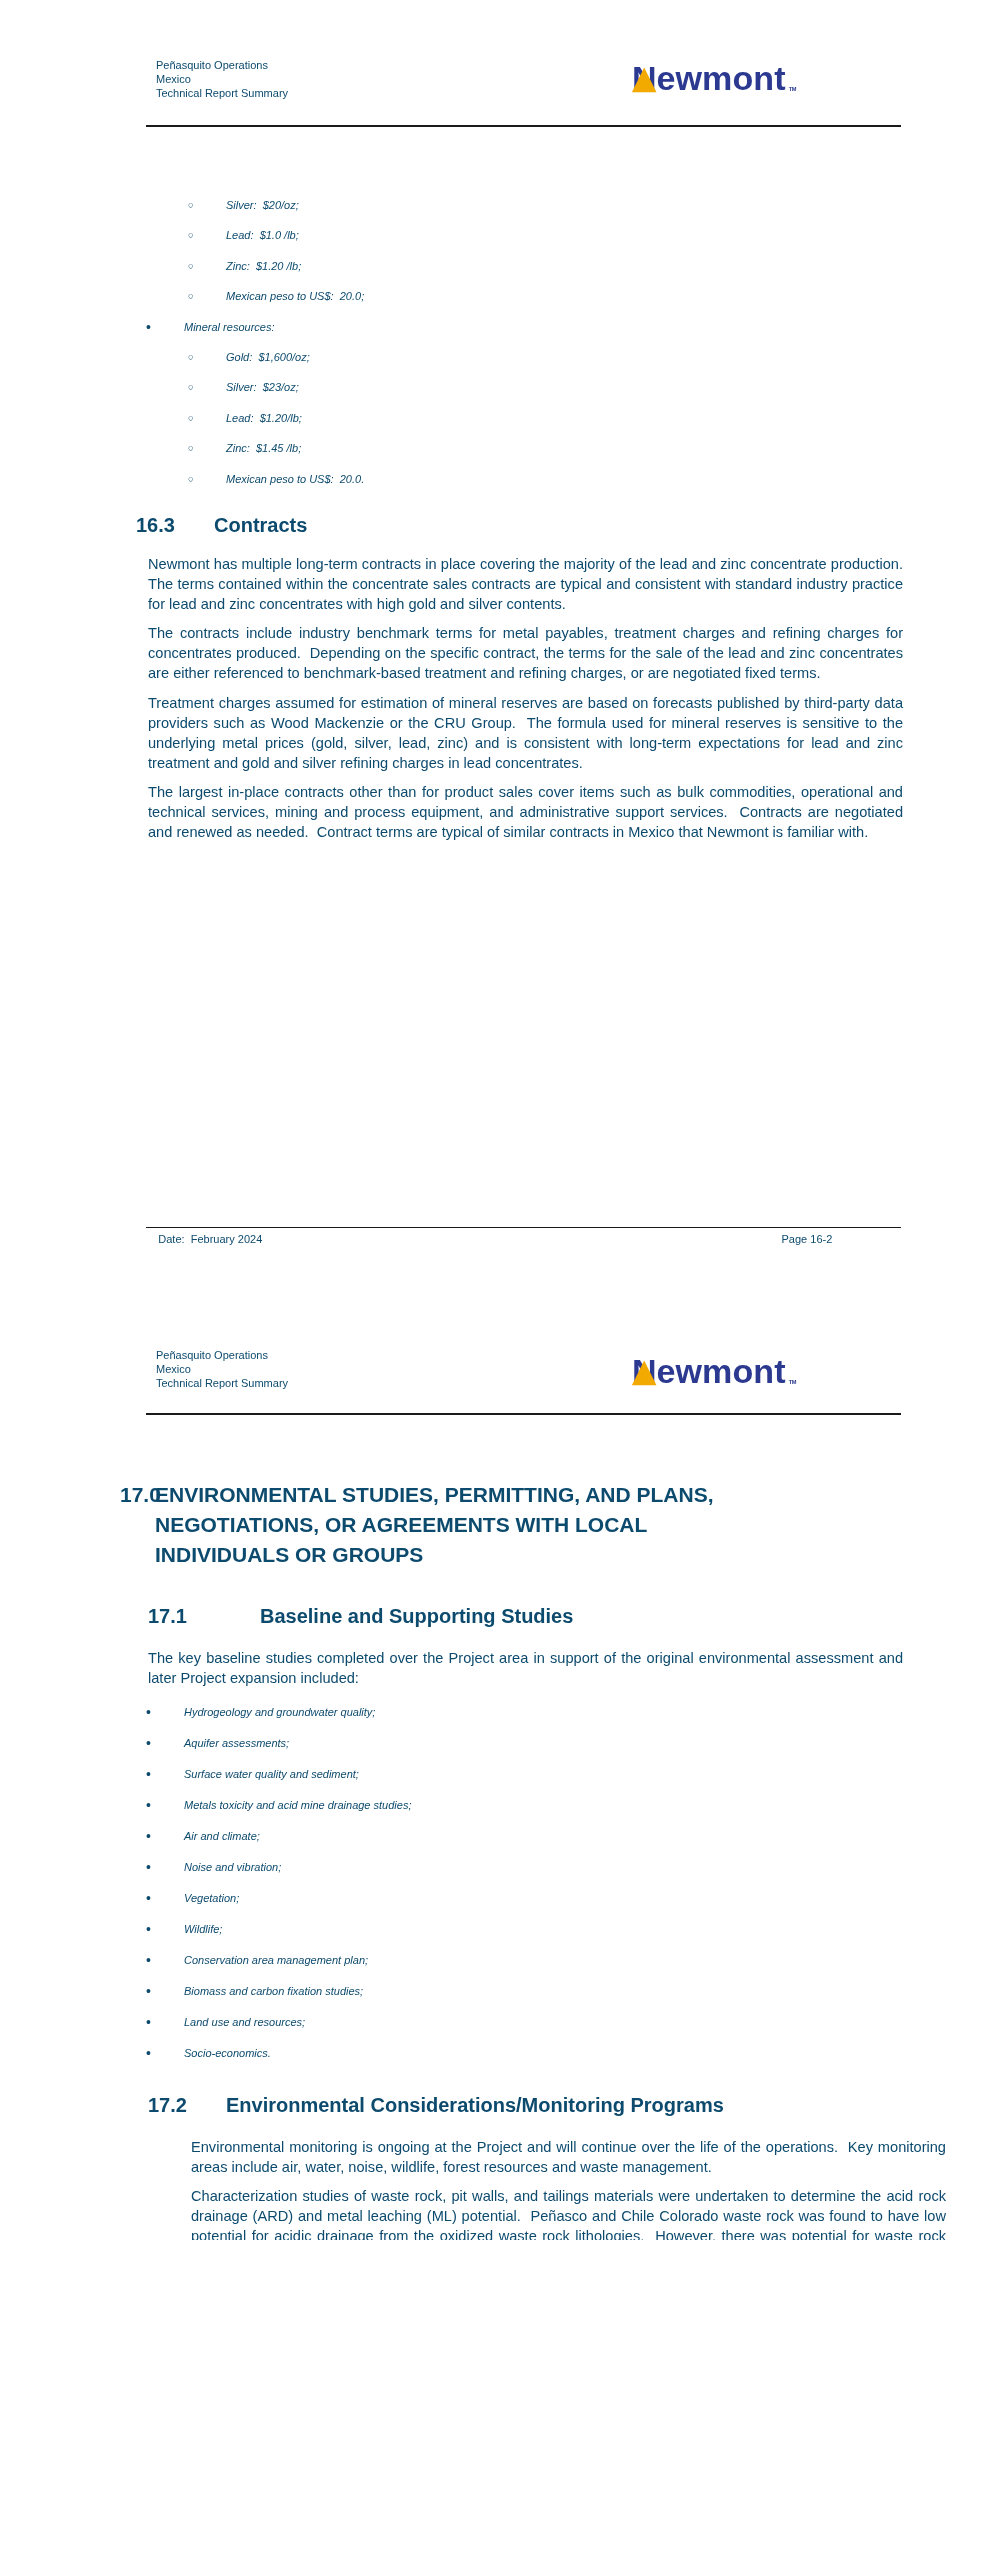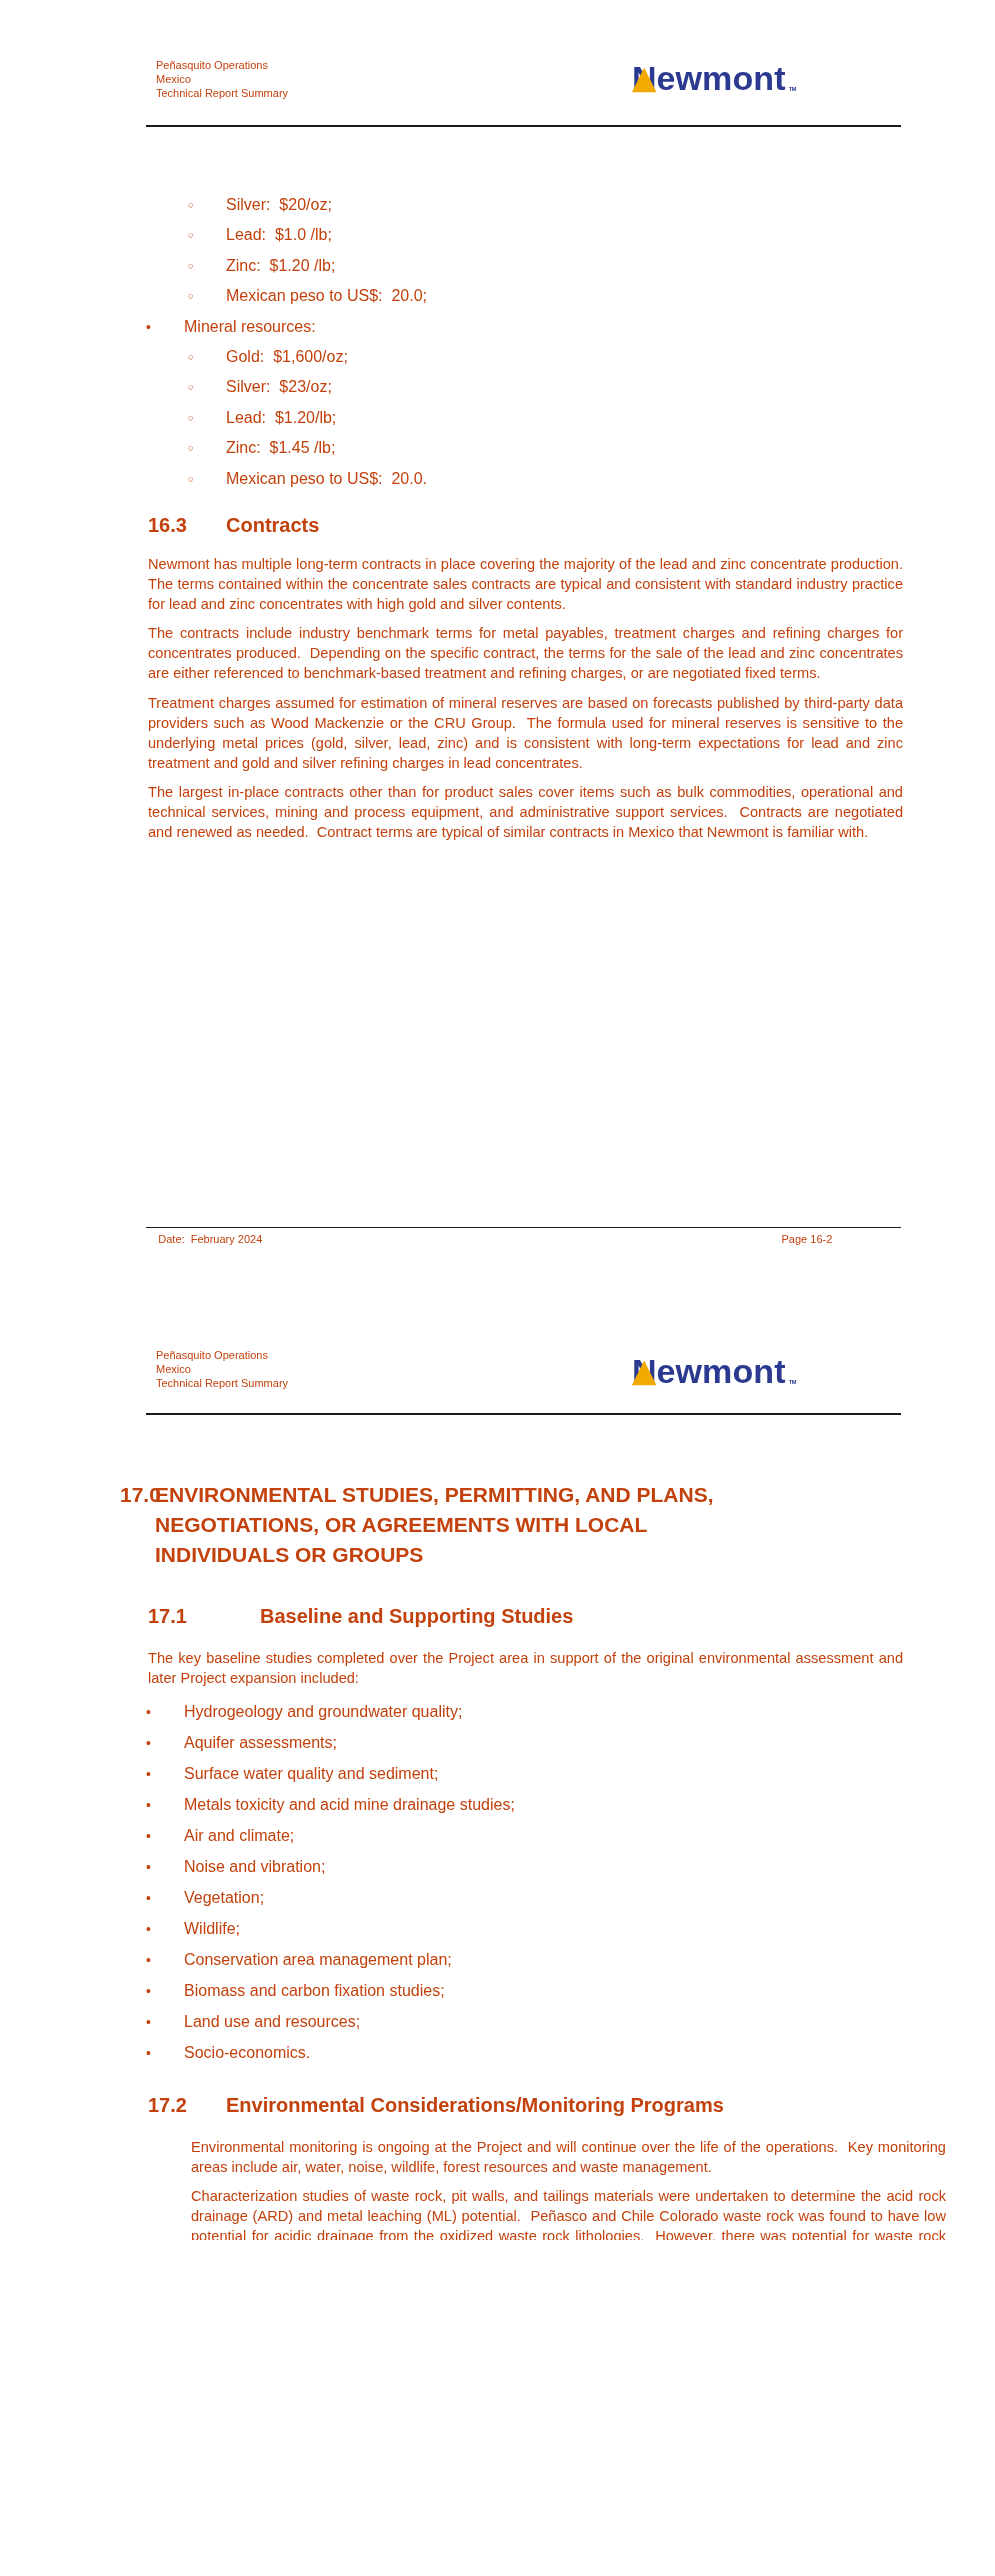--- a/index.html
+++ b/index.html
@@ -1,39 +1,39 @@
 <!DOCTYPE html>
 <html style="font-size:15px"><head>
 <meta charset="utf-8">
 <style>
   html,body{margin:0;padding:0;background:#ffffff;}
   .doc{
     position:relative;width:995px;height:2240px;background:#ffffff;
-    font-family:"Liberation Sans","DejaVu Sans",sans-serif;color:#c2410c;
+    font-family:"Liberation Sans","DejaVu Sans",sans-serif;color:#0c4a6e;
     overflow:hidden;
   }
   .abs{position:absolute;}
   .hdr-block div{font-size:11px;line-height:14px;white-space:pre;}
   .rule{height:1.9px;background:#1a1a1a;}
   .h1{display:flex;font-size:21px;font-weight:bold;line-height:30px;}
   .h1 .num{width:35px;flex-shrink:0;}
   .h1 .lines div{line-height:30px;}
   .h2{display:flex;font-size:20px;font-weight:bold;line-height:22.6px;}
   .h2 .num{width:78px;flex-shrink:0;}
   .par-block p{
     font-size:14.6px;line-height:20px;text-align:justify;
     white-space:pre-wrap;margin:0 0 9.4px 0;
   }
   .list .row{display:flex;margin-bottom:10.4px;}
   .list.wide .row{margin-bottom:11px;}
   .list .row .marker{width:38px;flex-shrink:0;line-height:20px;}
   .list .row.sub{padding-left:42px;}
   .list .row.main .marker{font-size:14px;}
   .list .row.sub .marker{font-size:9.4px;}
-  .list .row .txt{flex:1;font-size:16px;line-height:20px;white-space:pre-wrap;}
+  .list .row .txt{flex:1;font-size:11px;line-height:20px;white-space:pre-wrap;font-style:italic;}
   .row.main .marker::before{content:"\2022";}
   .row.sub .marker::before{content:"\25CB";}
   .footer-row{display:flex;justify-content:space-between;padding-left:12.3px;align-items:center;}
   .footer-row span{font-size:11px;line-height:15px;white-space:pre;}
   .footer-row .pageno{margin-right:81px;}
   .logo text{font-weight:bold;letter-spacing:-0.5px;}
 </style>
 </head>
 <body>
 
@@ -89,21 +89,21 @@
     <div class="row sub">
       <span class="marker"></span>
       <span class="txt">Zinc:  $1.45 /lb;</span>
     </div>
     <div class="row sub">
       <span class="marker"></span>
       <span class="txt">Mexican peso to US$:  20.0.</span>
     </div>
   </div>
 
-  <div class="abs h2" style="top:514px;left:148px;width:755px;">
+  <div class="abs h2" style="top:514px;left:136px;width:755px;">
     <span class="num">16.3</span>
     <span>Contracts</span>
   </div>
 
   <div class="abs par-block" style="top:554px;left:148px;width:755px;">
     <p>Newmont has multiple long-term contracts in place covering the majority of the lead and zinc concentrate production.  The terms contained within the concentrate sales contracts are typical and consistent with standard industry practice for lead and zinc concentrates with high gold and silver contents.</p>
     <p>The contracts include industry benchmark terms for metal payables, treatment charges and refining charges for concentrates produced.  Depending on the specific contract, the terms for the sale of the lead and zinc concentrates are either referenced to benchmark-based treatment and refining charges, or are negotiated fixed terms.</p>
     <p>Treatment charges assumed for estimation of mineral reserves are based on forecasts published by third-party data providers such as Wood Mackenzie or the CRU Group.  The formula used for mineral reserves is sensitive to the underlying metal prices (gold, silver, lead, zinc) and is consistent with long-term expectations for lead and zinc treatment and gold and silver refining charges in lead concentrates.</p>
     <p>The largest in-place contracts other than for product sales cover items such as bulk commodities, operational and technical services, mining and process equipment, and administrative support services.  Contracts are negotiated and renewed as needed.  Contract terms are typical of similar contracts in Mexico that Newmont is familiar with.</p>
   </div>

